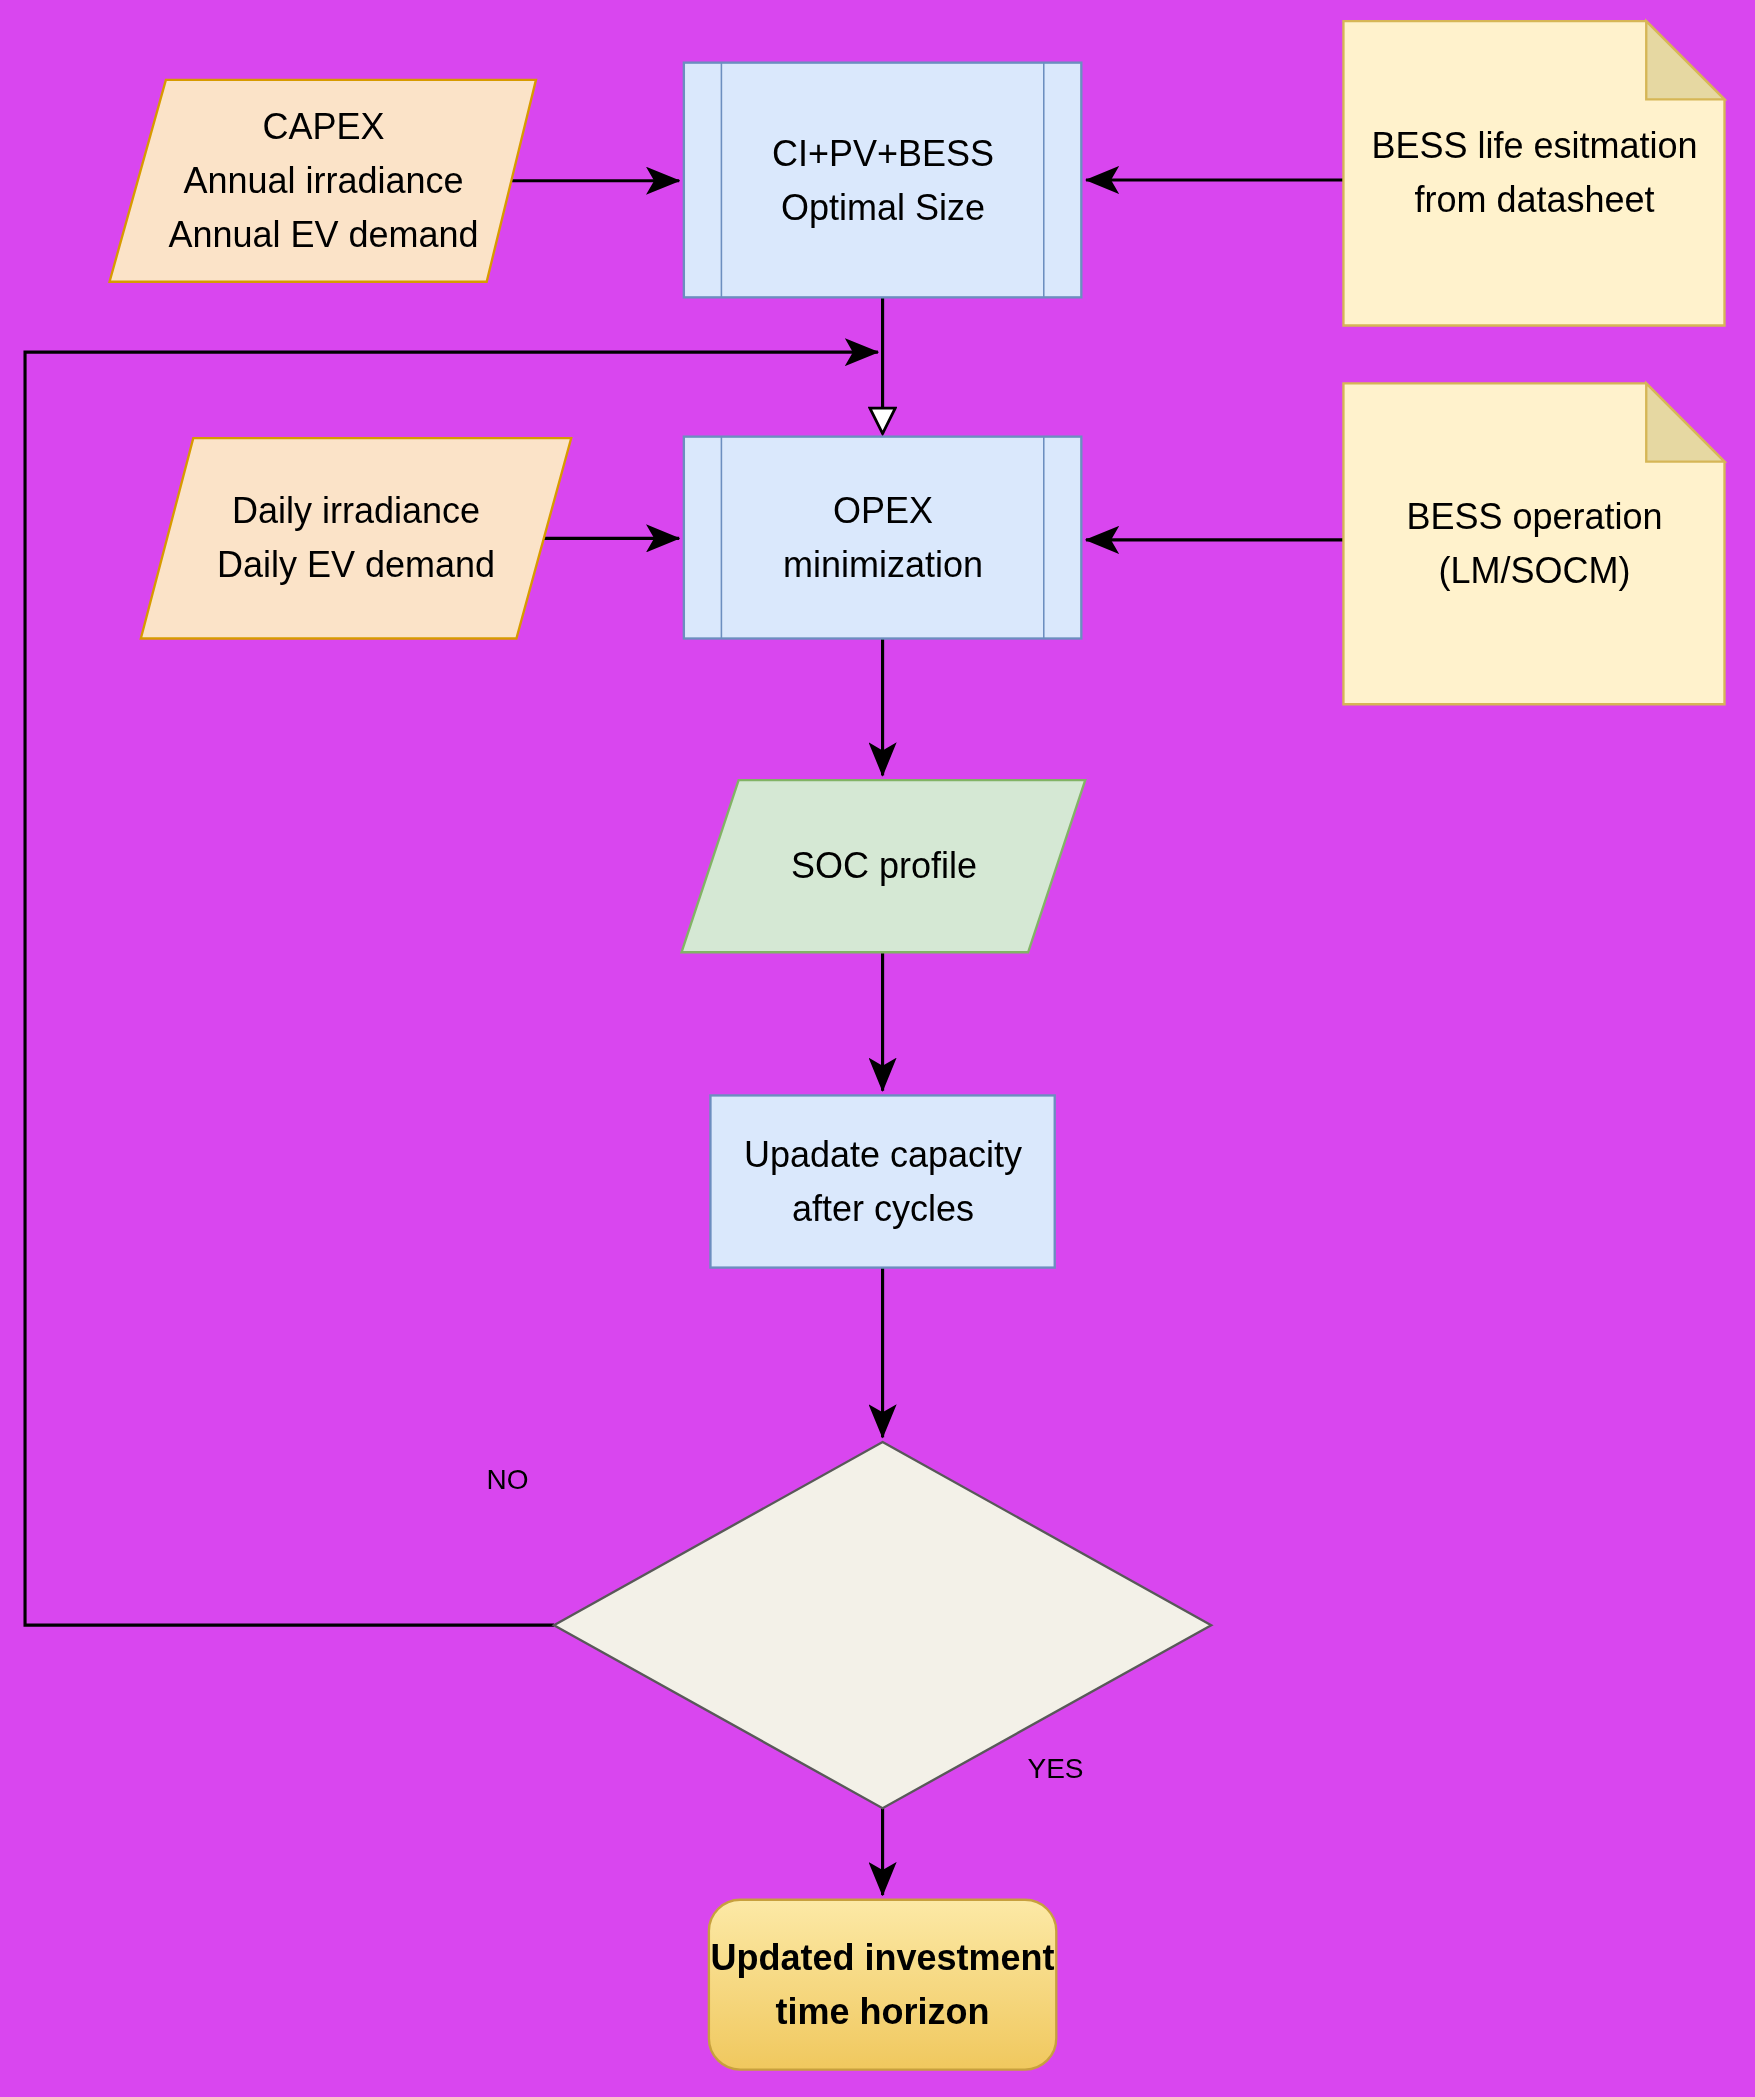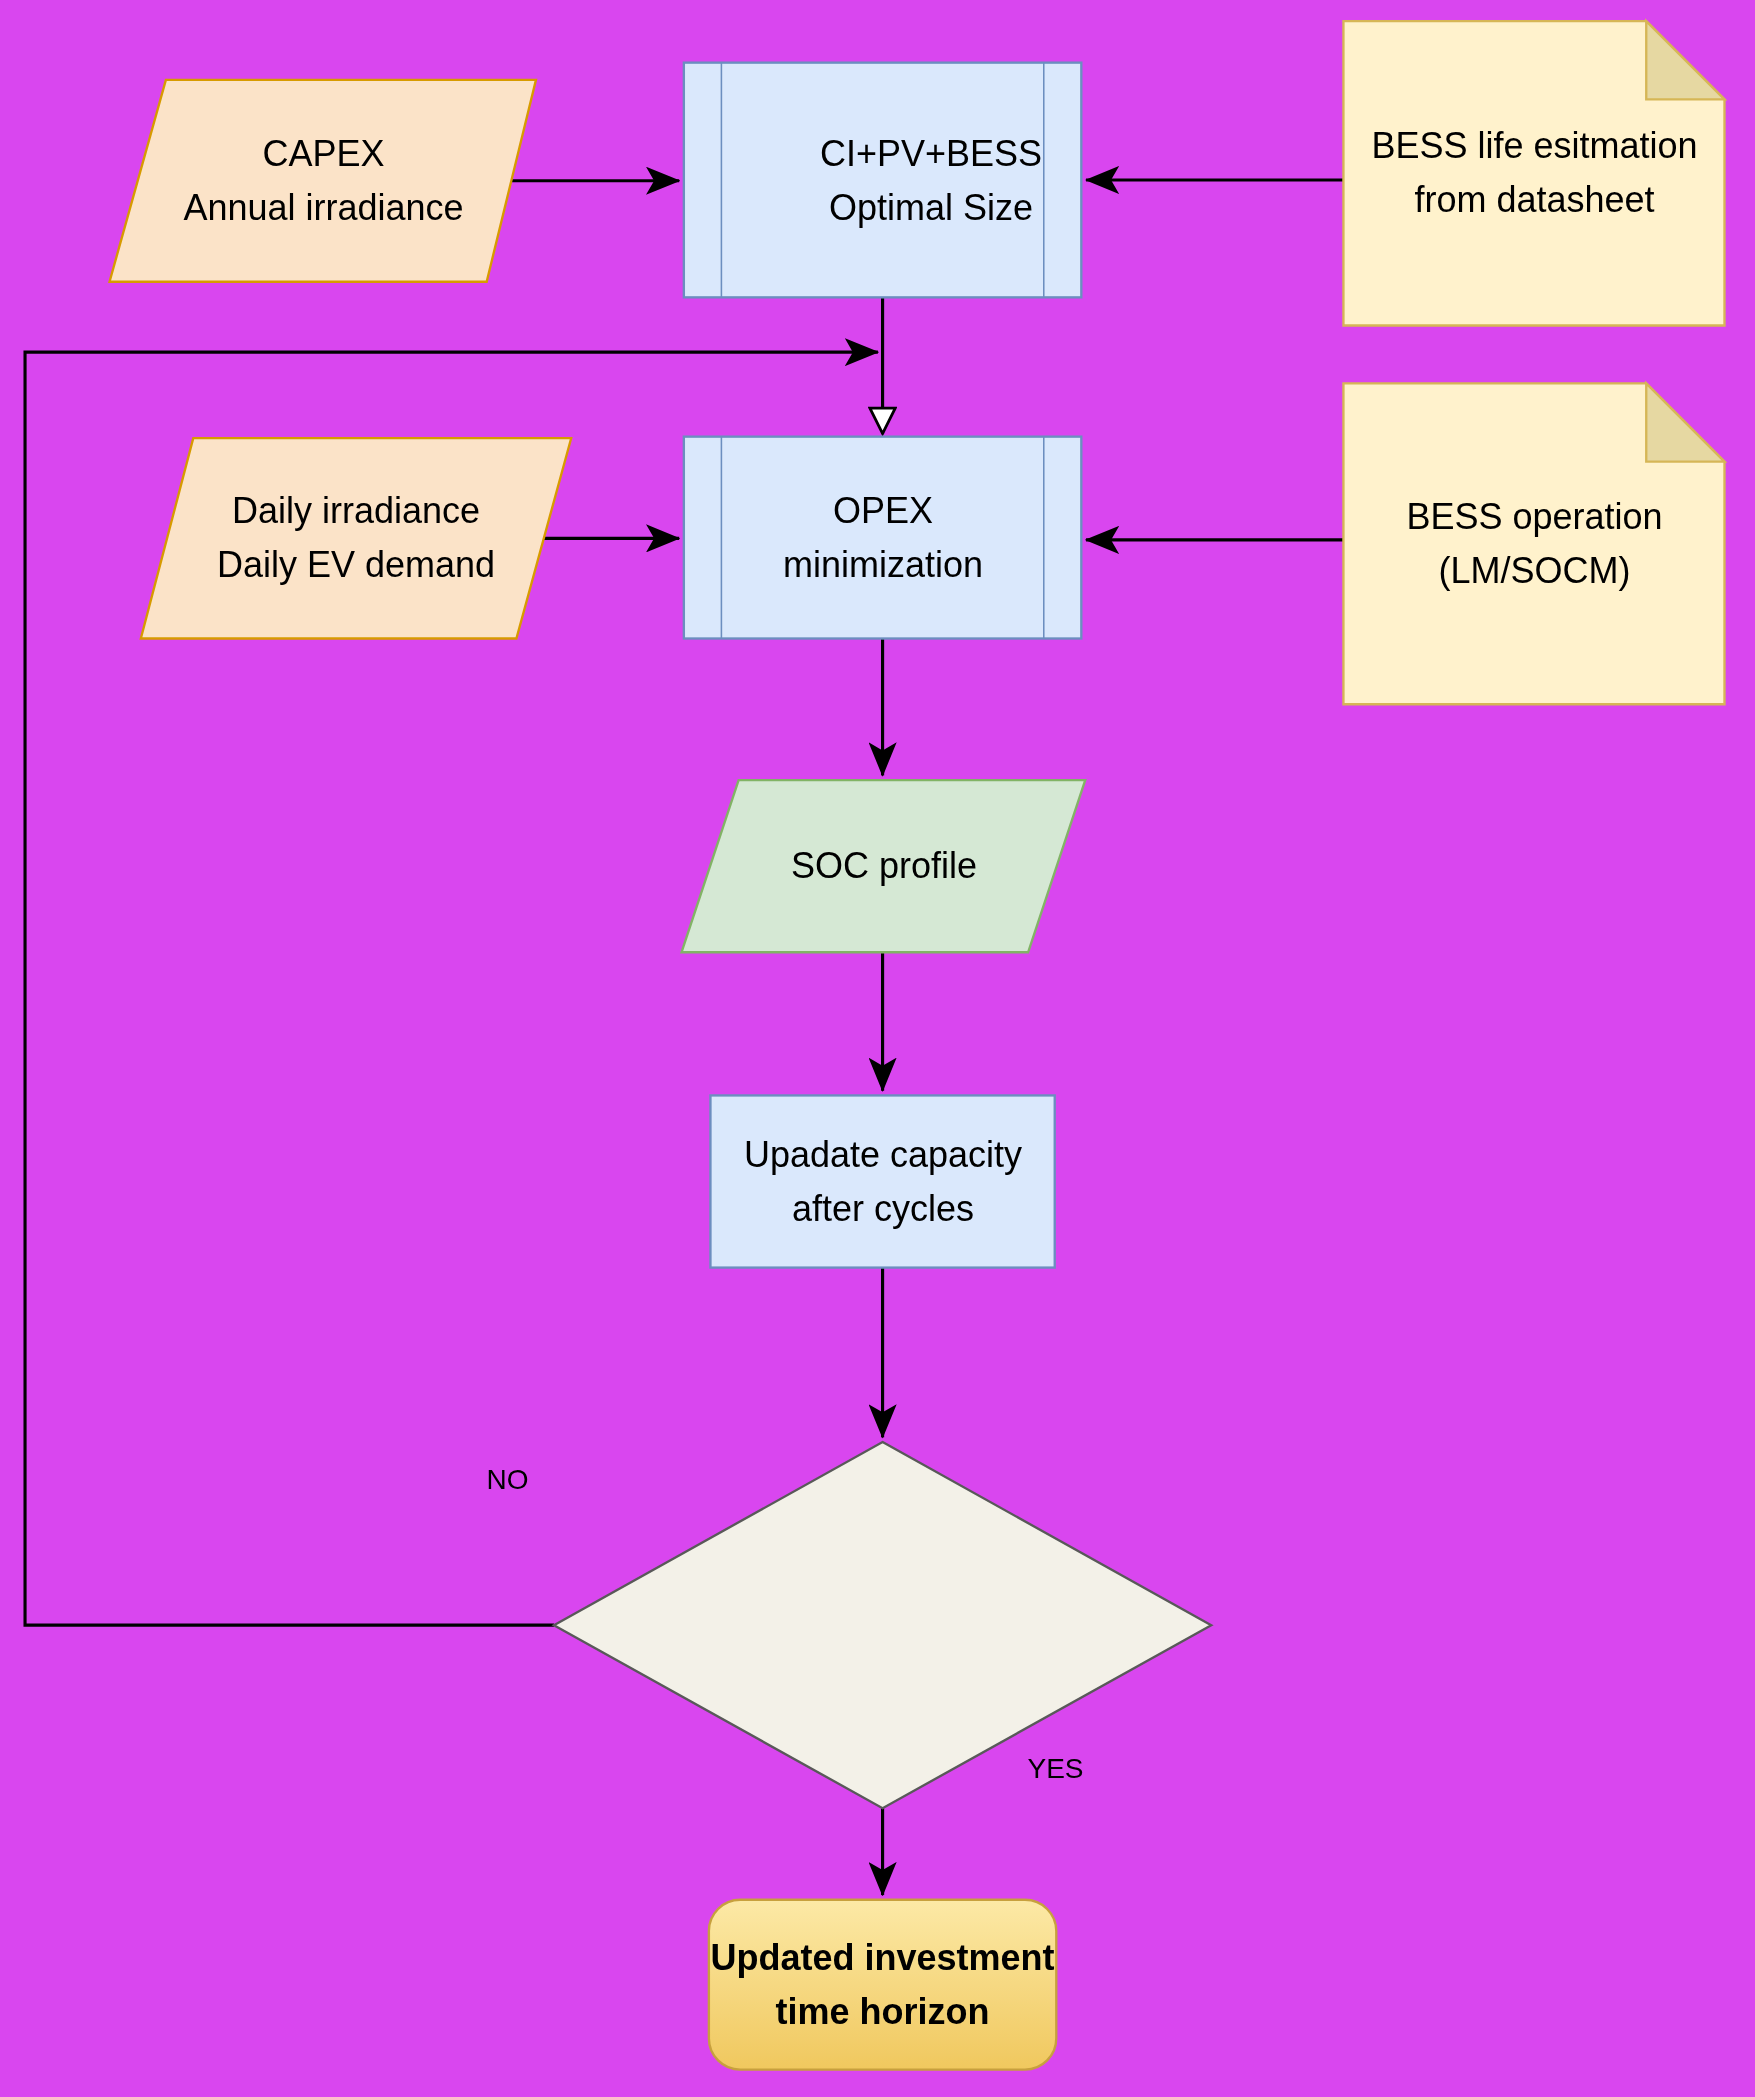--- a/index.html
+++ b/index.html
@@ -92,23 +92,24 @@
     <rect x="908" y="1400" width="440" height="220" fill="#DAE8FC" stroke="#6C8EBF" stroke-width="3"></rect>
 
     <polygon points="1128,1843 1548,2077 1128,2311 708,2077" fill="#F3F1E8" stroke="#595959" stroke-width="3"></polygon>
 
     <rect x="906" y="2428" width="444" height="217" rx="40" ry="40" fill="url(#gTerm)" stroke="#C7A03E" stroke-width="3"></rect>
   </svg>
 
   <div class="label" style="left:110px; top:80px; width:427px; height:202px;">
     <span>CAPEX</span>
     <span>Annual irradiance</span>
+    <span>Annual EV demand</span>
   </div>
 
-  <div class="label" style="left:722px; top:63px; width:322px; height:235px;padding-left:48px;">
+  <div class="label" style="left:722px; top:63px; width:322px; height:235px;">
     <span>CI+PV+BESS</span>
     <span>Optimal Size</span>
   </div>
 
   <div class="label" style="left:1344px; top:21px; width:381px; height:304px;">
     <span>BESS life esitmation</span>
     <span>from datasheet</span>
   </div>
 
   <div class="label" style="left:141px; top:438px; width:430px; height:200px;">

